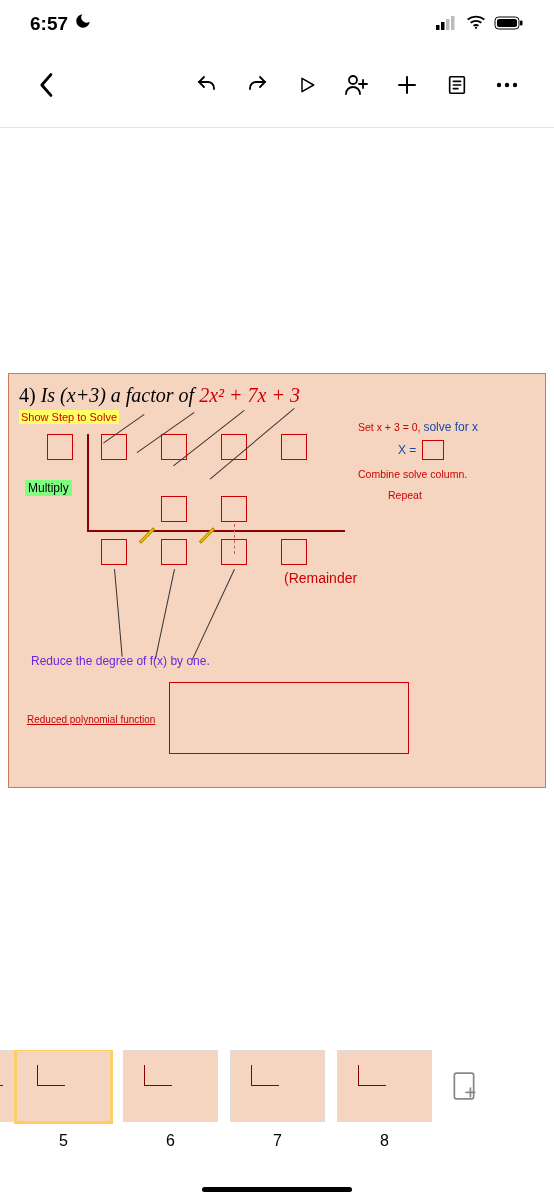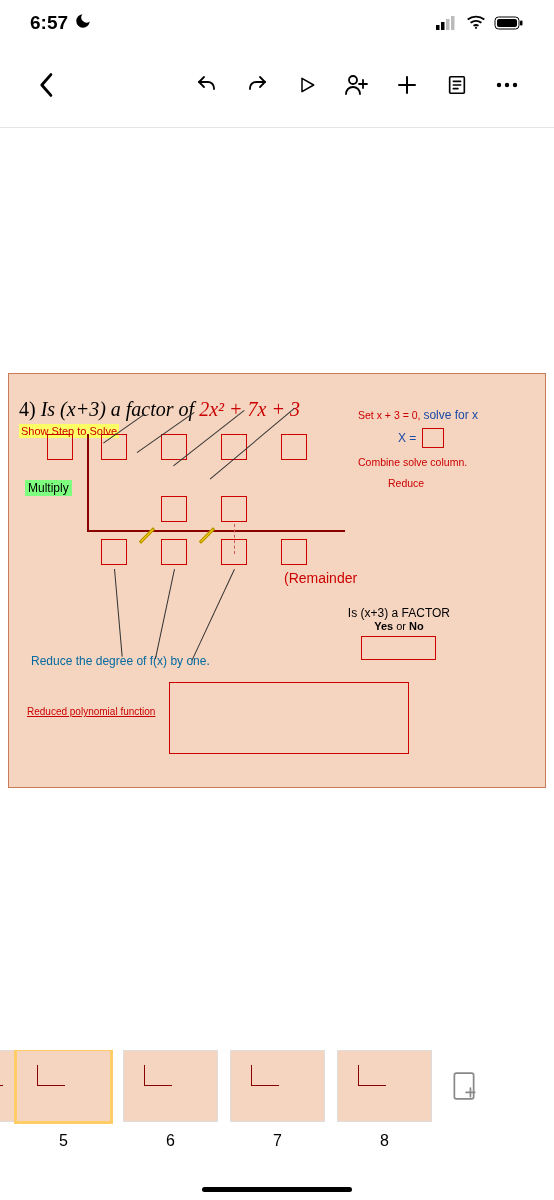--- a/index.html
+++ b/index.html
@@ -12,21 +12,21 @@
   overflow: hidden;
 }
 .status-bar {
   display: flex;
   justify-content: space-between;
   align-items: center;
   padding: 12px 30px 8px;
   font-weight: 600;
   font-size: 19px;
 }
-.status-left { display: flex; align-items: flex-start; gap: 6px; }
+.status-left { display: flex; align-items: center; gap: 6px; }
 .status-right { display: flex; align-items: center; gap: 8px; }
 .toolbar {
   display: flex;
   align-items: center;
   padding: 20px 22px 12px;
   gap: 0;
 }
 .toolbar-spacer { flex: 1; }
 .tb-btn {
   width: 50px;
@@ -41,21 +41,21 @@
   background: #e5e5e5;
   margin-top: 8px;
 }
 .content-area {
   padding-top: 245px;
 }
 .worksheet {
   margin: 0 8px;
   background: #f5d5c0;
   border: 1px solid #c97b5a;
-  padding: 24px 10px 18px;
+  padding: 10px 10px 18px;
   position: relative;
   height: 415px;
 }
 .q-title {
   font-family: Georgia, serif;
   font-size: 20px;
   font-style: italic;
 }
 .q-title .num { font-style: normal; }
 .q-poly { color: #c00; font-style: italic; }
@@ -68,21 +68,21 @@
   display: inline-block;
   background: #ffff66;
   color: #c00;
   font-size: 11px;
   padding: 1px 2px;
   margin-top: 1px;
 }
 .right-instr {
   position: absolute;
   right: 12px;
-  top: 34px;
+  top: 46px;
   width: 175px;
   font-size: 10.5px;
   color: #c00;
   margin-left: 32px;
 }
 .right-instr .solve {
   color: #1a4aa8;
   font-size: 12px;
 }
 .right-instr .xline {
@@ -155,26 +155,26 @@
 .ans-box {
   width: 75px; height: 24px;
   border: 1px solid #c00;
   margin: 4px auto 0;
 }
 .reduce {
   position: absolute;
   left: 22px;
   top: 280px;
   font-size: 12px;
-  color: #0369a1;
+  color: #6d28d9;
 }
 .rpf {
   position: absolute;
   left: 18px;
-  top: 332px;
+  top: 340px;
   font-size: 10px;
   color: #c00;
   text-decoration: underline;
 }
 .big-box {
   position: absolute;
   left: 160px; top: 308px;
   width: 240px; height: 72px;
   border: 1px solid #c00;
 }
@@ -344,21 +344,21 @@
 
     <div class="right-instr">
       <div>
         <span style="color:#c00">Set  x + 3 = 0, </span><span class="solve">solve for x</span>
       </div>
       <div class="xline">
         <span>X =</span>
         <div class="xbox"></div>
       </div>
       <p>Combine solve column.</p>
-      <p style="padding-left:30px">Reduce</p>
+      <p style="padding-left:30px">Repeat</p>
     </div>
 
     
     <div class="vline"></div>
     <div class="hline"></div>
     
     <div class="ibox" style="left:38px;top:60px"></div>
     <div class="ibox" style="left:92px;top:60px"></div>
     <div class="ibox" style="left:152px;top:60px"></div>
     <div class="ibox" style="left:212px;top:60px"></div>
@@ -379,25 +379,20 @@
     <div class="arrow" style="left:188px;top:160px"></div>
 
     
     <div class="diag" style="left:135px;top:40px;height:50px;transform:rotate(55deg)"></div>
     <div class="diag" style="left:185px;top:38px;height:70px;transform:rotate(55deg)"></div>
     <div class="diag" style="left:235px;top:36px;height:90px;transform:rotate(52deg)"></div>
     <div class="diag" style="left:285px;top:34px;height:110px;transform:rotate(50deg)"></div>
 
     <div class="remainder">(Remainder</div>
 
-    <div class="is-factor">
-      <div style="font-weight:500">Is (x+3) a FACTOR</div>
-      <div class="yn"><b>Yes</b> or <b>No</b></div>
-      <div class="ans-box"></div>
-    </div>
 
     <div class="reduce">Reduce the degree of f(x) by one.</div>
     
     <div class="diag" style="left:105px;top:195px;height:88px;transform:rotate(-5deg)"></div>
     <div class="diag" style="left:165px;top:195px;height:92px;transform:rotate(12deg)"></div>
     <div class="diag" style="left:225px;top:195px;height:100px;transform:rotate(25deg)"></div>
 
     <div class="rpf">Reduced polynomial function</div>
     <div class="big-box"></div>
   </div>

